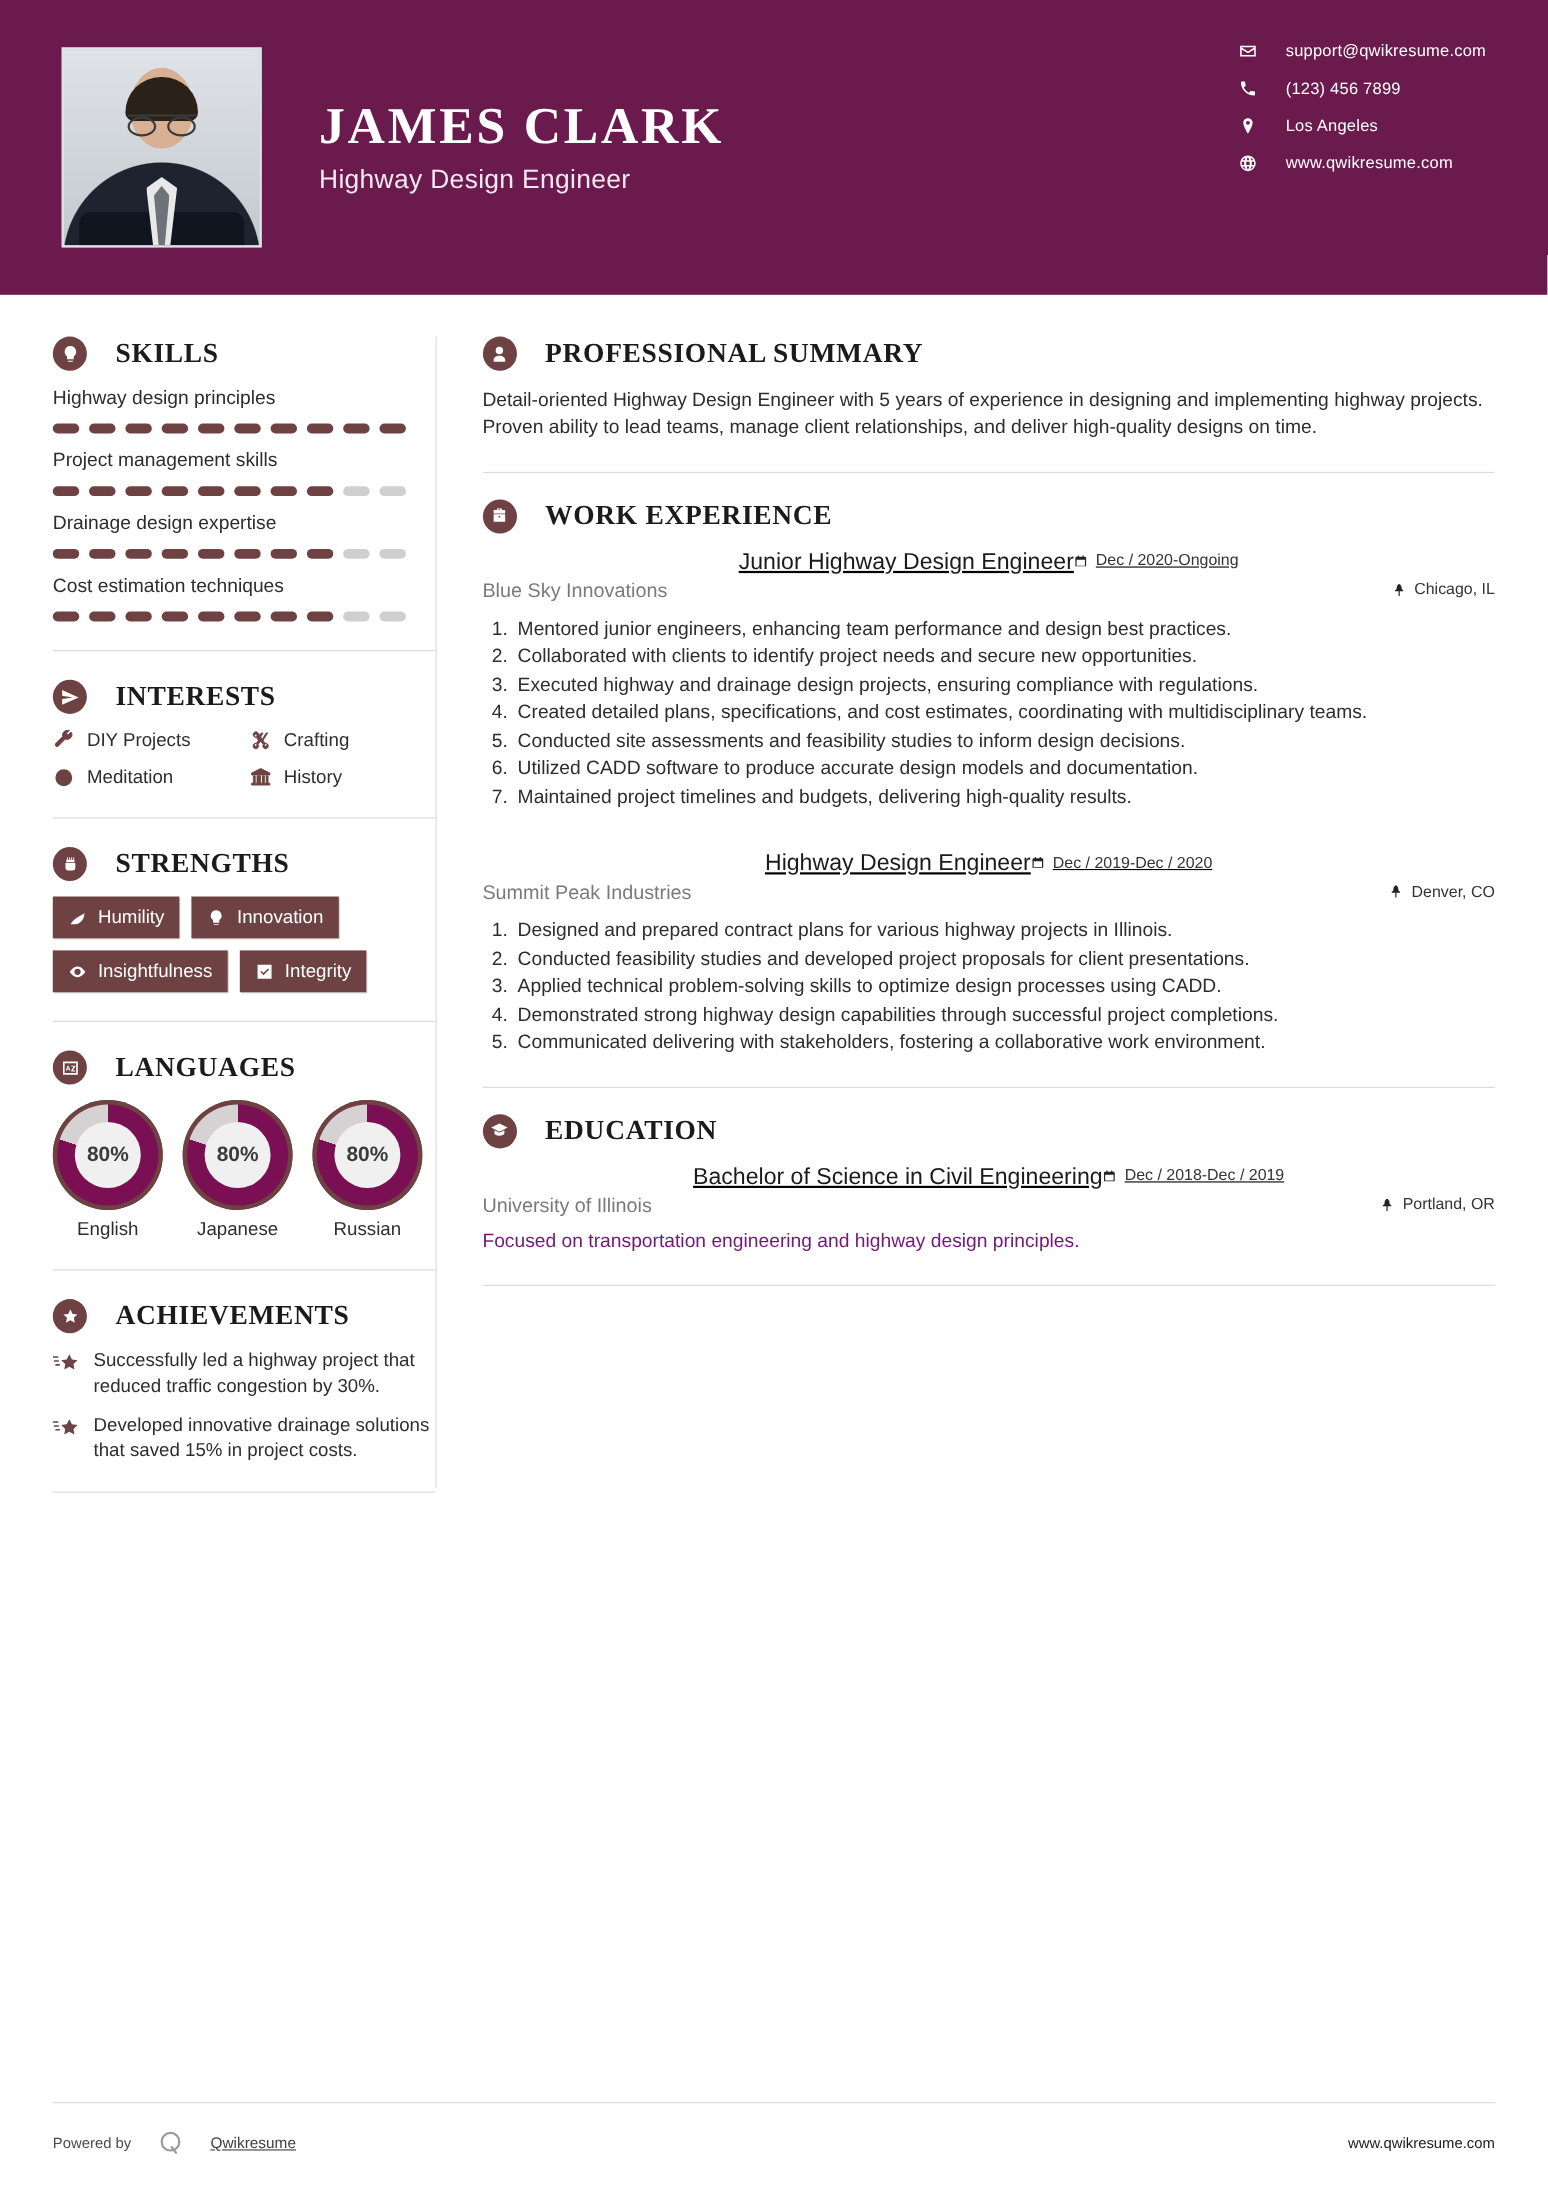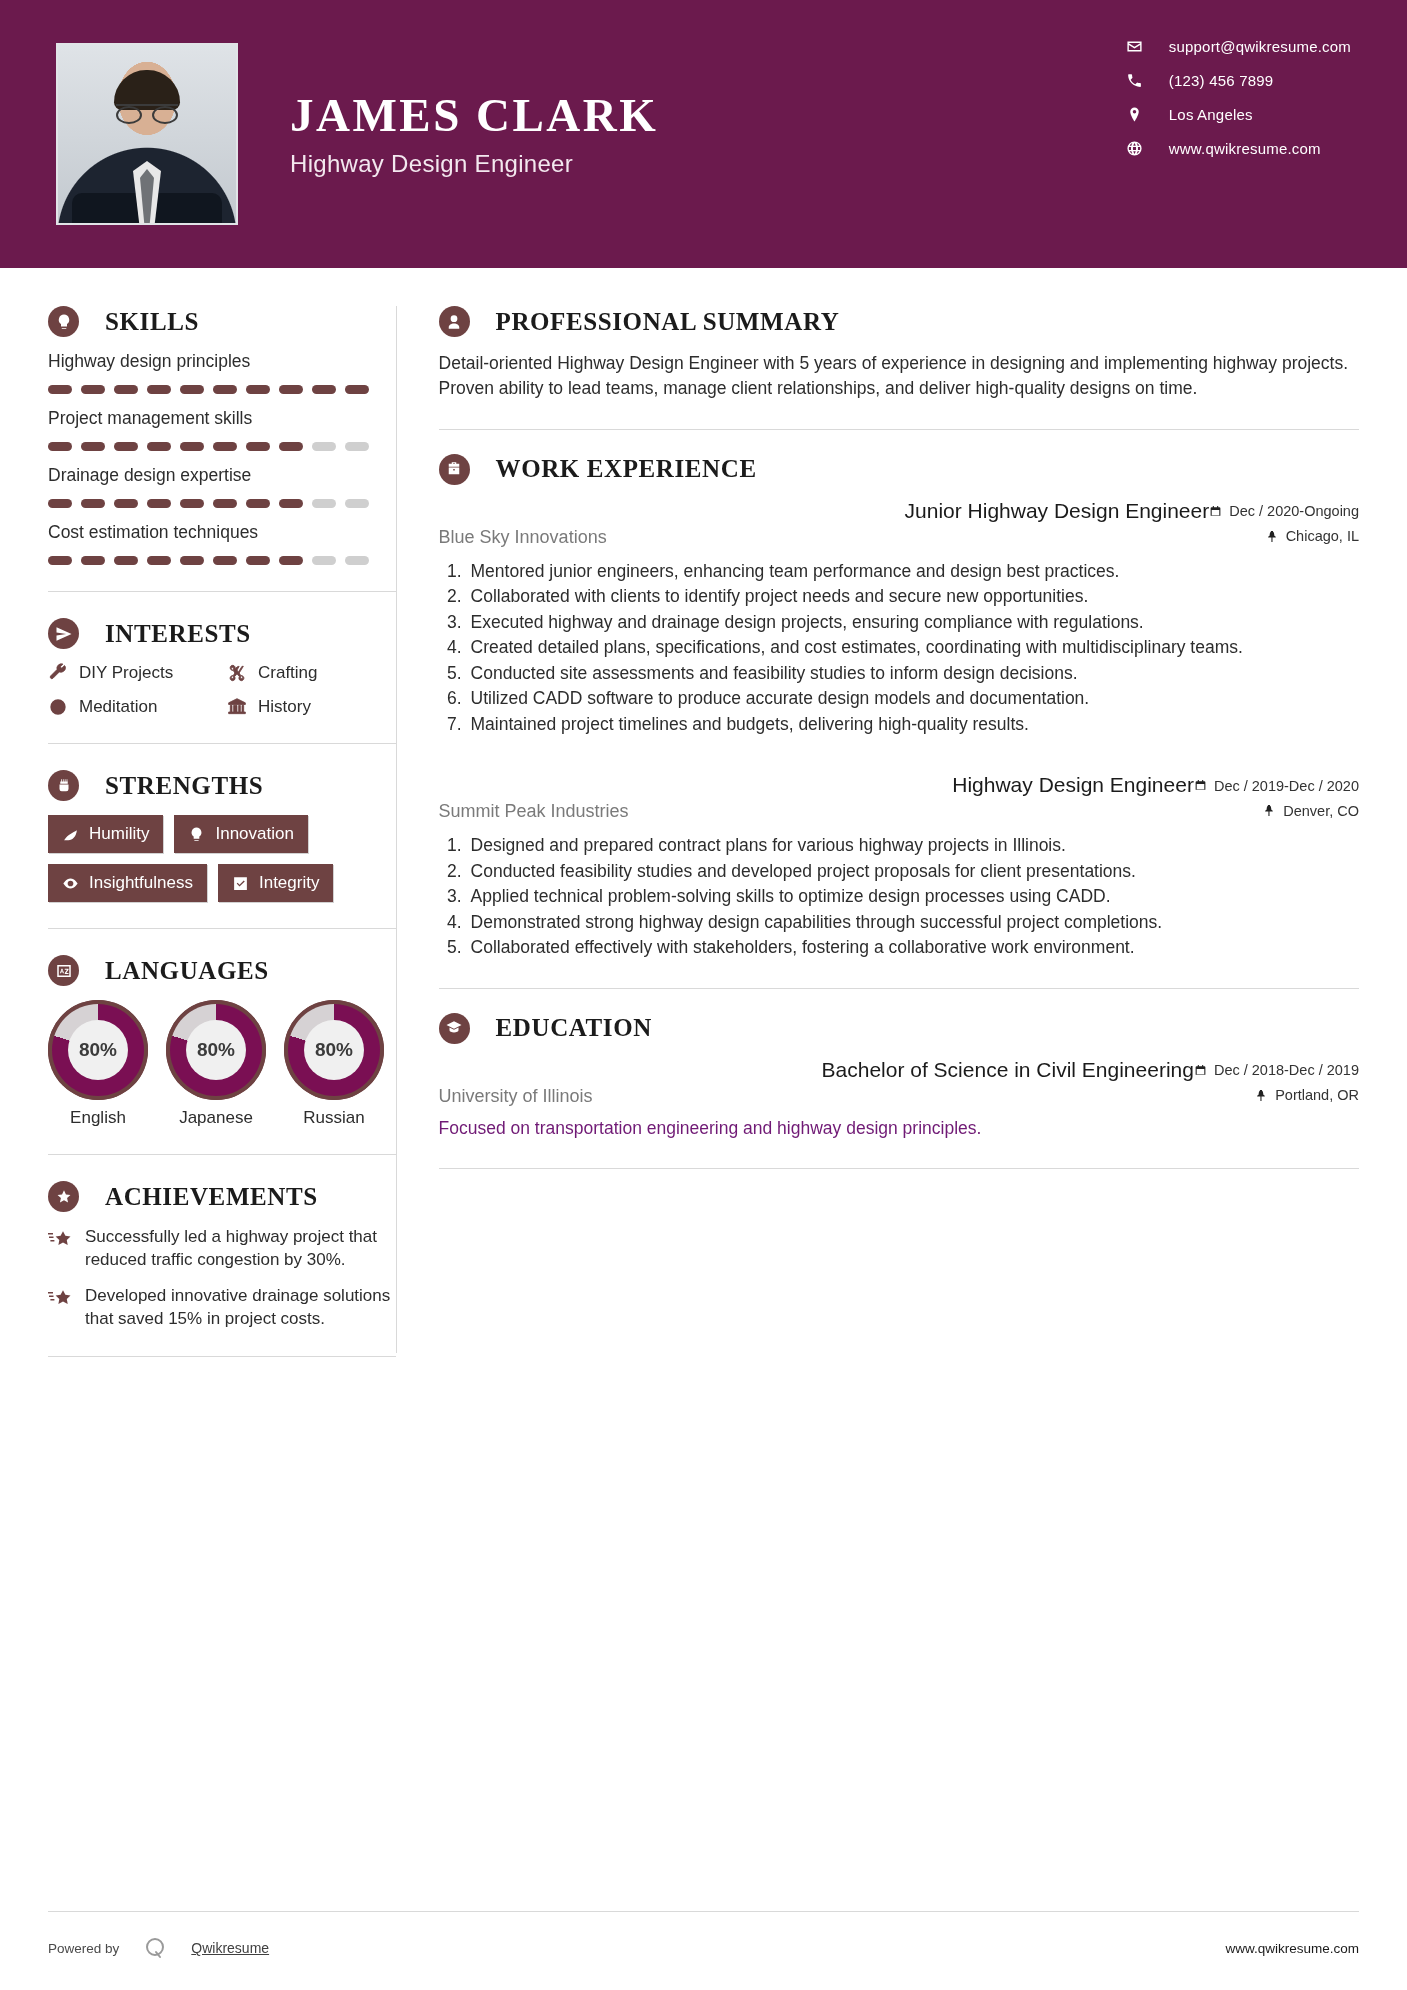--- a/index.html
+++ b/index.html
@@ -227,21 +227,21 @@
   .ach .ico { width: 24px; height: 24px; flex: 0 0 24px; margin-top: 2px; }
   .ach .ico svg { width: 100%; height: 100%; fill: #6e4242; }
   .ach-text { font-size: 17px; line-height: 1.33; color: #2d2d2d; }
 
   
   .summary {
     font-size: 17.5px; line-height: 1.42; color: #2d2d2d;
   }
   .entry { margin-top: 4px; }
   .entry-top {
-    display: flex; justify-content: flex-end; align-items: baseline;
+    display: flex; justify-content: center; align-items: baseline; text-decoration: underline;
   }
   .entry-title { font-size: 21px; color: #1b1b1b; }
   .entry-meta { font-size: 14.5px; color: #333333; display: inline-flex; align-items: center; gap: 7px; white-space: nowrap; }
   .entry-meta .ico { width: 13px; height: 13px; display:inline-flex; flex:0 0 13px; }
   .entry-meta .ico svg { width: 100%; height: 100%; fill: #222; }
   .entry-sub-row {
     display: flex; justify-content: space-between; align-items: baseline;
     margin-top: 4px;
   }
   .entry-org { font-size: 18px; color: #7a7a7a; }
@@ -651,21 +651,21 @@
                   </svg>
               </span>
               <span>Denver, CO</span>
             </div>
           </div>
           <ol class="entry-list">
             <li>Designed and prepared contract plans for various highway projects in Illinois.</li>
             <li>Conducted feasibility studies and developed project proposals for client presentations.</li>
             <li>Applied technical problem-solving skills to optimize design processes using CADD.</li>
             <li>Demonstrated strong highway design capabilities through successful project completions.</li>
-            <li>Collaborated effectively with stakeholders, fostering a collaborative work environment.</li>
+            <li>Communicated delivering with stakeholders, fostering a collaborative work environment.</li>
           </ol>
         </div>
       </div>
 
       <div class="hr-r"></div>
 
       <div>
         <div class="sec-head">
           <span class="sec-badge">
             <svg viewBox="0 0 24 24">

